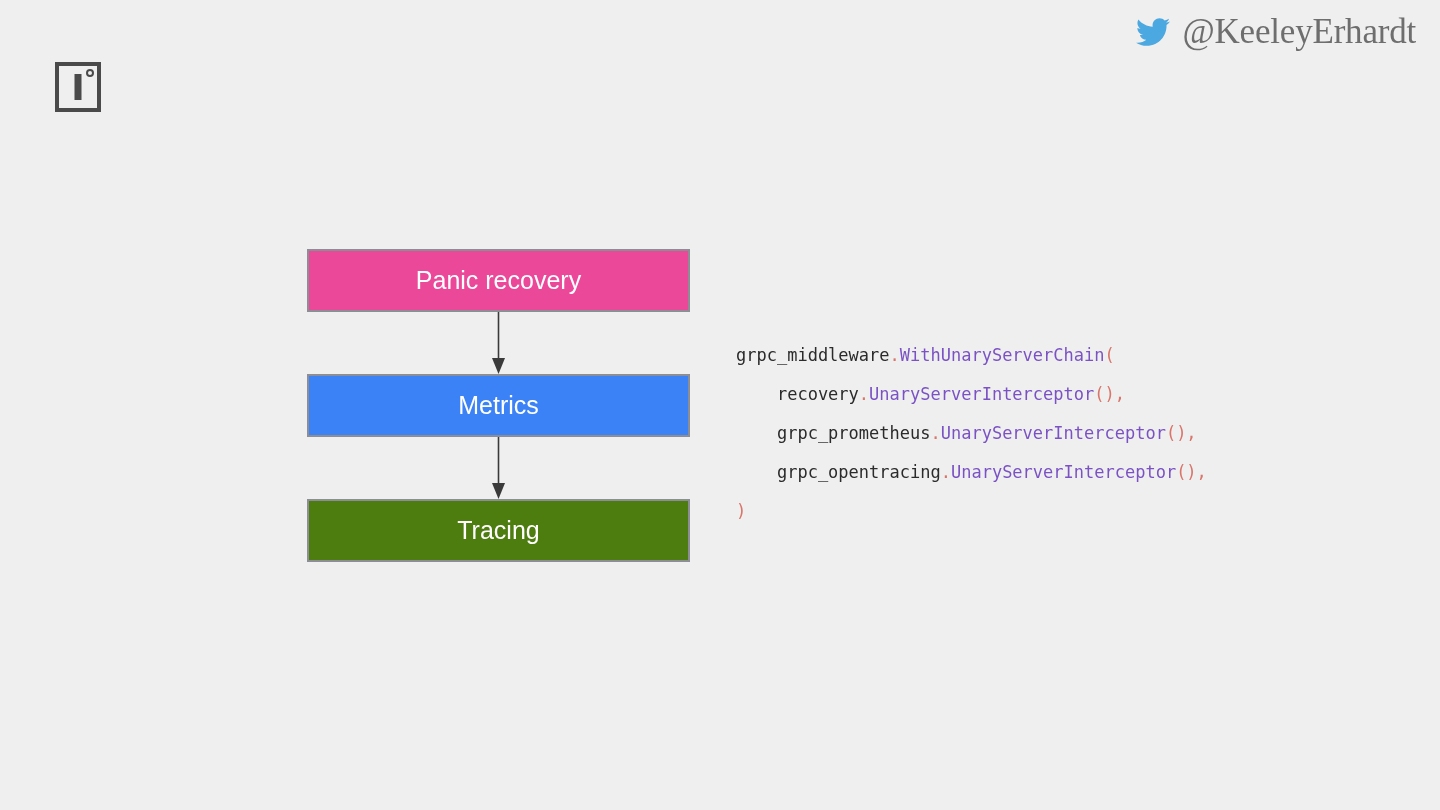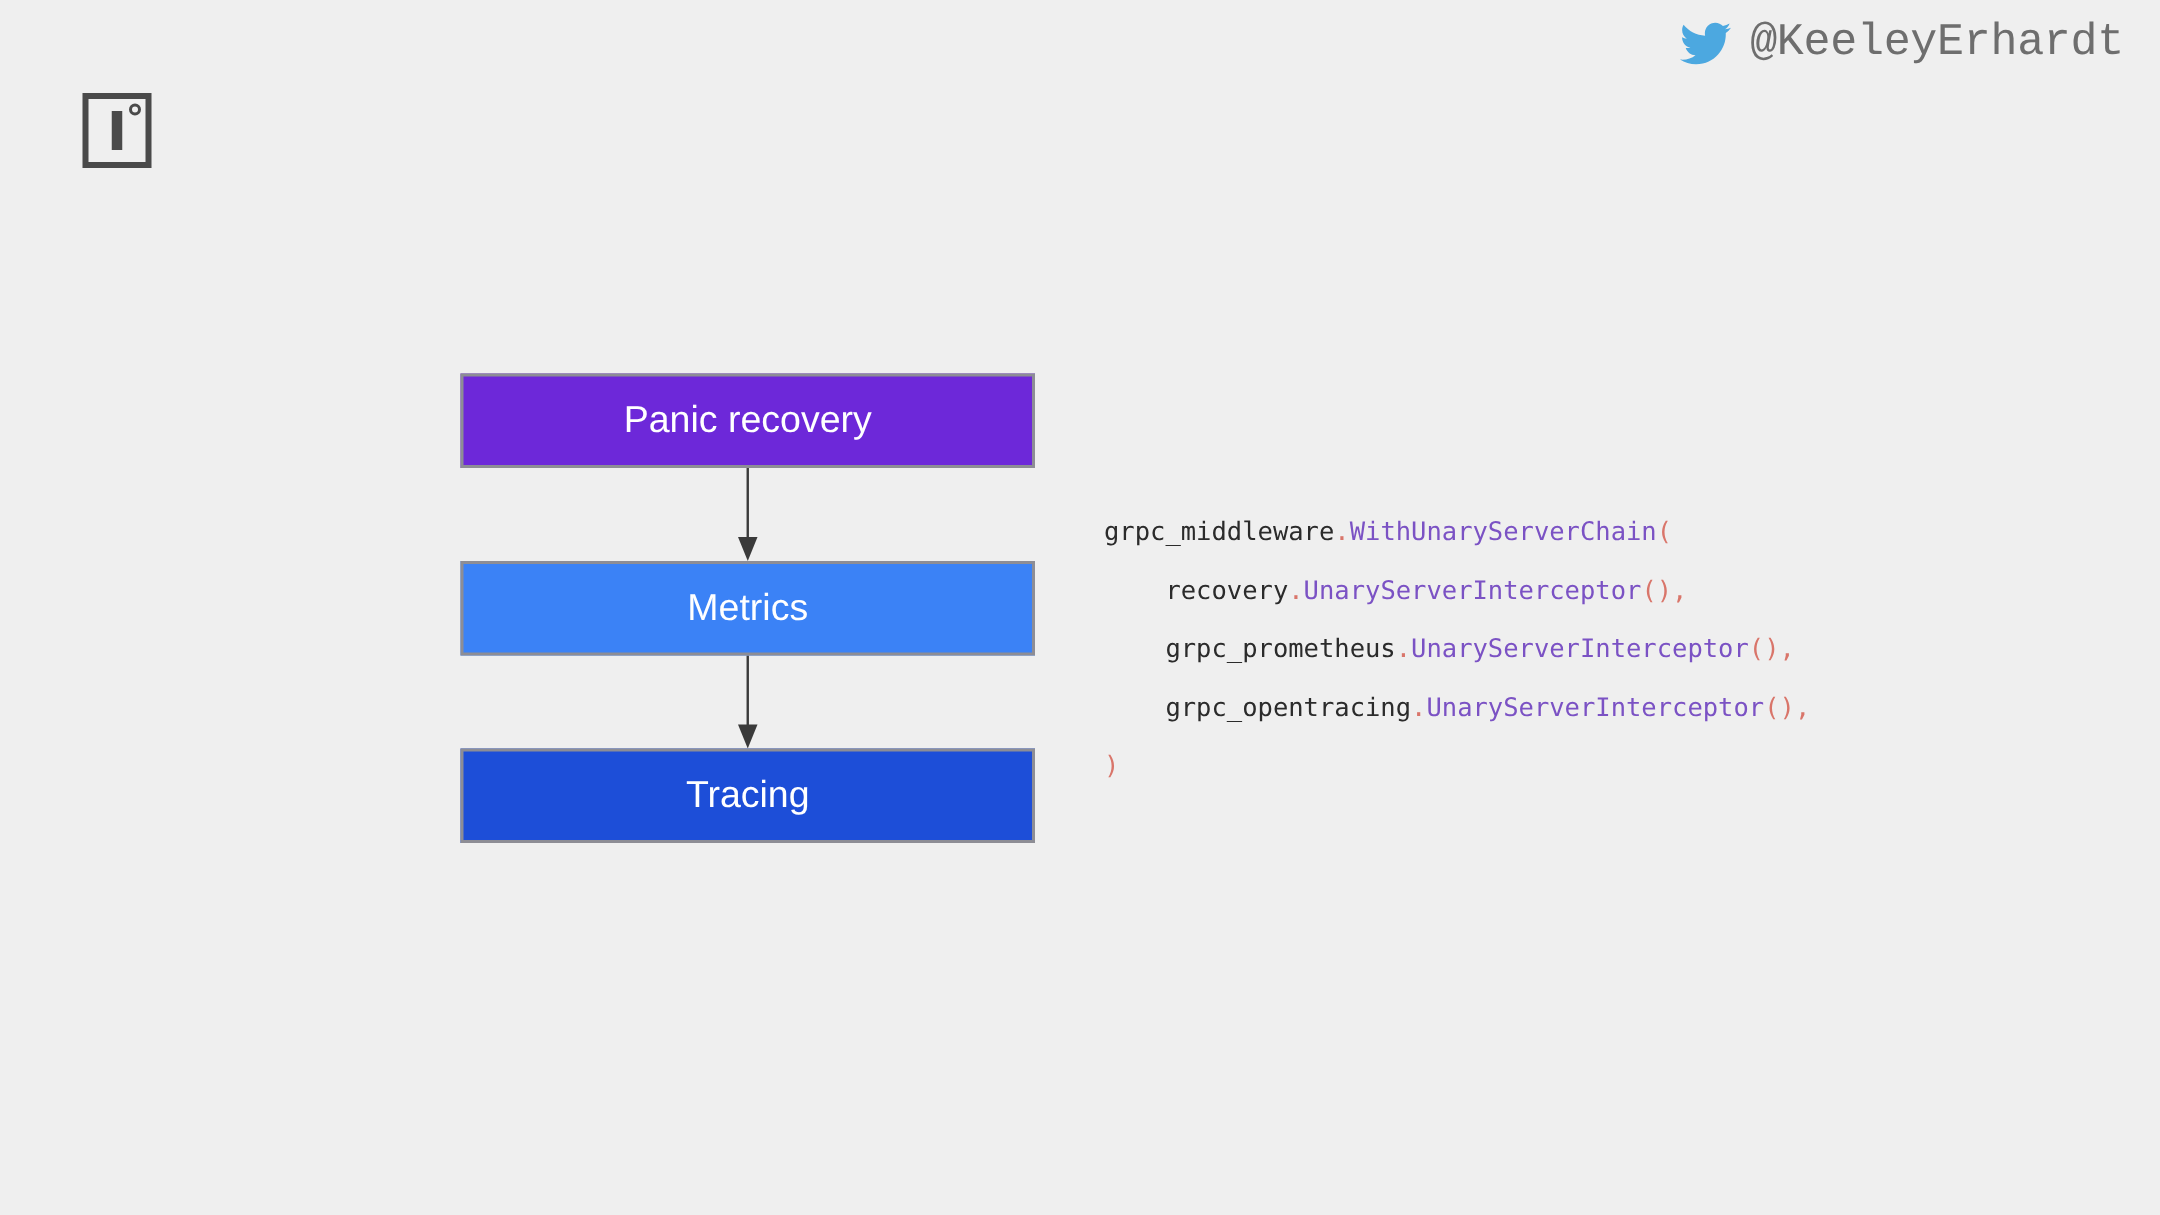--- a/index.html
+++ b/index.html
@@ -23,23 +23,23 @@
     display: flex;
     align-items: center;
     gap: 10px;
   }
   .twitter-bird {
     width: 40px;
     height: 34px;
     display: block;
   }
   .handle-text {
-    font-size: 30px;
+    font-size: 35px;
     color: #6e6e6e;
-    font-family: Liberation Mono, monospace;
+    font-family: Liberation Serif, serif;
     letter-spacing: -0.2px;
     white-space: nowrap;
   }
 
   
   .logo-mark {
     position: absolute;
     left: 55px;
     top: 62px;
     width: 46px;
@@ -79,23 +79,23 @@
     height: 63px;
     box-sizing: border-box;
     border: 2px solid #8d8d95;
     display: flex;
     align-items: center;
     justify-content: center;
     color: #ffffff;
     font-size: 25px;
     font-family: "Liberation Sans", sans-serif;
   }
-  .stack-box.blue   { background: #6d28d9; }
+  .stack-box.blue   { background: #ec4899; }
   .stack-box.orange { background: #3b82f6; }
-  .stack-box.purple { background: #1d4ed8; }
+  .stack-box.purple { background: #4d7c0f; }
 
   .connector {
     position: relative;
     height: 62px;
     width: 383px;
   }
   .connector svg {
     position: absolute;
     left: 0;
     top: 0;

